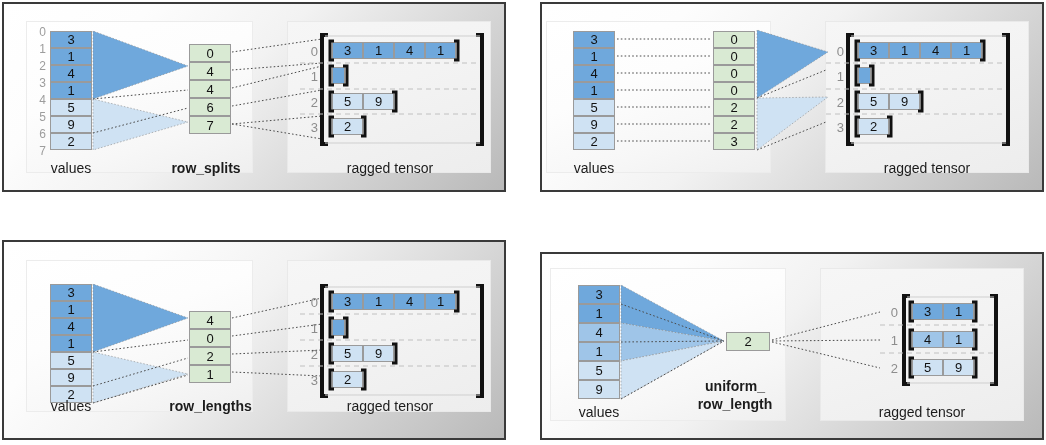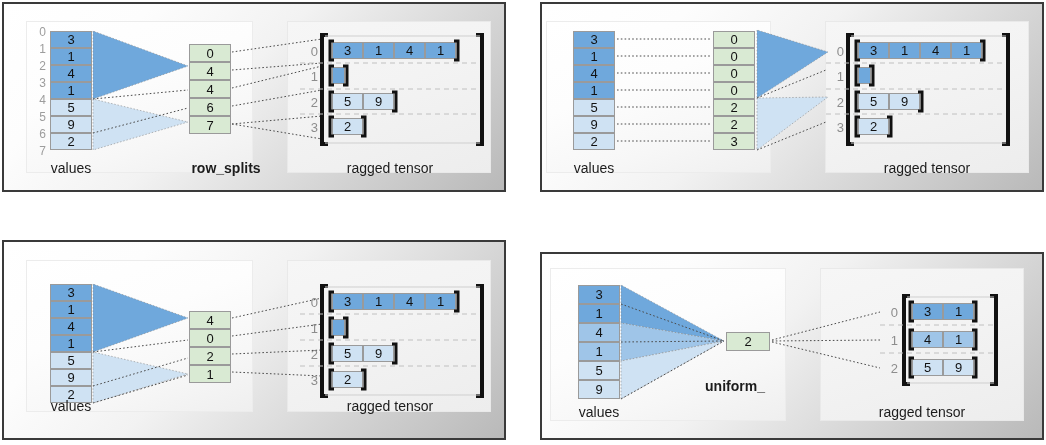--- a/index.html
+++ b/index.html
@@ -71,21 +71,21 @@
   <div class="cell vcell b-light" style="left:50px;top:116px;width:42px;height:17px;">9</div>
   <div class="cell vcell b-light" style="left:50px;top:133px;width:42px;height:17px;">2</div>
 
   <div class="cell gcell" style="left:189px;top:44px;width:42px;height:18px;">0</div>
   <div class="cell gcell" style="left:189px;top:62px;width:42px;height:18px;">4</div>
   <div class="cell gcell" style="left:189px;top:80px;width:42px;height:18px;">4</div>
   <div class="cell gcell" style="left:189px;top:98px;width:42px;height:18px;">6</div>
   <div class="cell gcell" style="left:189px;top:116px;width:42px;height:18px;">7</div>
 
   <div class="cap" style="left:31px;top:160px;width:80px;">values</div>
-  <div class="cap cap-b" style="left:166px;top:160px;width:120px;">row_splits</div>
+  <div class="cap cap-b" style="left:146px;top:160px;width:120px;">row_splits</div>
   <div class="cap" style="left:325px;top:160px;width:130px;">ragged tensor</div>
 
   <div class="ridx" style="left:306px;top:45px;">0</div>
   <div class="ridx" style="left:306px;top:70px;">1</div>
   <div class="ridx" style="left:306px;top:96px;">2</div>
   <div class="ridx" style="left:306px;top:121px;">3</div>
 
   <div class="cell vcell b-dark" style="left:332px;top:42px;width:31px;height:17px;">3</div>
   <div class="cell vcell b-dark" style="left:363px;top:42px;width:31px;height:17px;">1</div>
   <div class="cell vcell b-dark" style="left:394px;top:42px;width:31px;height:17px;">4</div>
@@ -148,20 +148,21 @@
   <div class="cell vcell b-light" style="left:50px;top:352px;width:42px;height:17px;">5</div>
   <div class="cell vcell b-light" style="left:50px;top:369px;width:42px;height:17px;">9</div>
   <div class="cell vcell b-light" style="left:50px;top:386px;width:42px;height:17px;">2</div>
 
   <div class="cell gcell" style="left:189px;top:311px;width:42px;height:18px;">4</div>
   <div class="cell gcell" style="left:189px;top:329px;width:42px;height:18px;">0</div>
   <div class="cell gcell" style="left:189px;top:347px;width:42px;height:18px;">2</div>
   <div class="cell gcell" style="left:189px;top:365px;width:42px;height:18px;">1</div>
 
   <div class="cap" style="left:31px;top:398px;width:80px;">values</div>
+  <div class="cap cap-b" style="left:148px;top:398px;width:125px;">row_lengths</div>
   <div class="cap" style="left:325px;top:398px;width:130px;">ragged tensor</div>
 
   <div class="ridx" style="left:306px;top:296px;">0</div>
   <div class="ridx" style="left:306px;top:322px;">1</div>
   <div class="ridx" style="left:306px;top:348px;">2</div>
   <div class="ridx" style="left:306px;top:374px;">3</div>
 
   <div class="cell vcell b-dark" style="left:332px;top:293px;width:31px;height:17px;">3</div>
   <div class="cell vcell b-dark" style="left:363px;top:293px;width:31px;height:17px;">1</div>
   <div class="cell vcell b-dark" style="left:394px;top:293px;width:31px;height:17px;">4</div>
@@ -180,20 +181,21 @@
   <div class="cell vcell b-dark" style="left:578px;top:304px;width:42px;height:19px;">1</div>
   <div class="cell vcell b-mid" style="left:578px;top:323px;width:42px;height:19px;">4</div>
   <div class="cell vcell b-mid" style="left:578px;top:342px;width:42px;height:19px;">1</div>
   <div class="cell vcell b-light" style="left:578px;top:361px;width:42px;height:19px;">5</div>
   <div class="cell vcell b-light" style="left:578px;top:380px;width:42px;height:19px;">9</div>
 
   <div class="cell gcell" style="left:726px;top:332px;width:44px;height:19px;">2</div>
 
   <div class="cap" style="left:559px;top:404px;width:80px;">values</div>
   <div class="cap cap-b" style="left:676px;top:378px;width:118px;">uniform_</div>
+  <div class="cap cap-b" style="left:676px;top:396px;width:118px;">row_length</div>
   <div class="cap" style="left:857px;top:404px;width:130px;">ragged tensor</div>
 
   <div class="ridx" style="left:886px;top:306px;">0</div>
   <div class="ridx" style="left:886px;top:334px;">1</div>
   <div class="ridx" style="left:886px;top:362px;">2</div>
 
   <div class="cell vcell b-dark" style="left:912px;top:303px;width:31px;height:17px;">3</div>
   <div class="cell vcell b-dark" style="left:943px;top:303px;width:31px;height:17px;">1</div>
   <div class="cell vcell b-mid" style="left:912px;top:331px;width:31px;height:17px;">4</div>
   <div class="cell vcell b-mid" style="left:943px;top:331px;width:31px;height:17px;">1</div>

